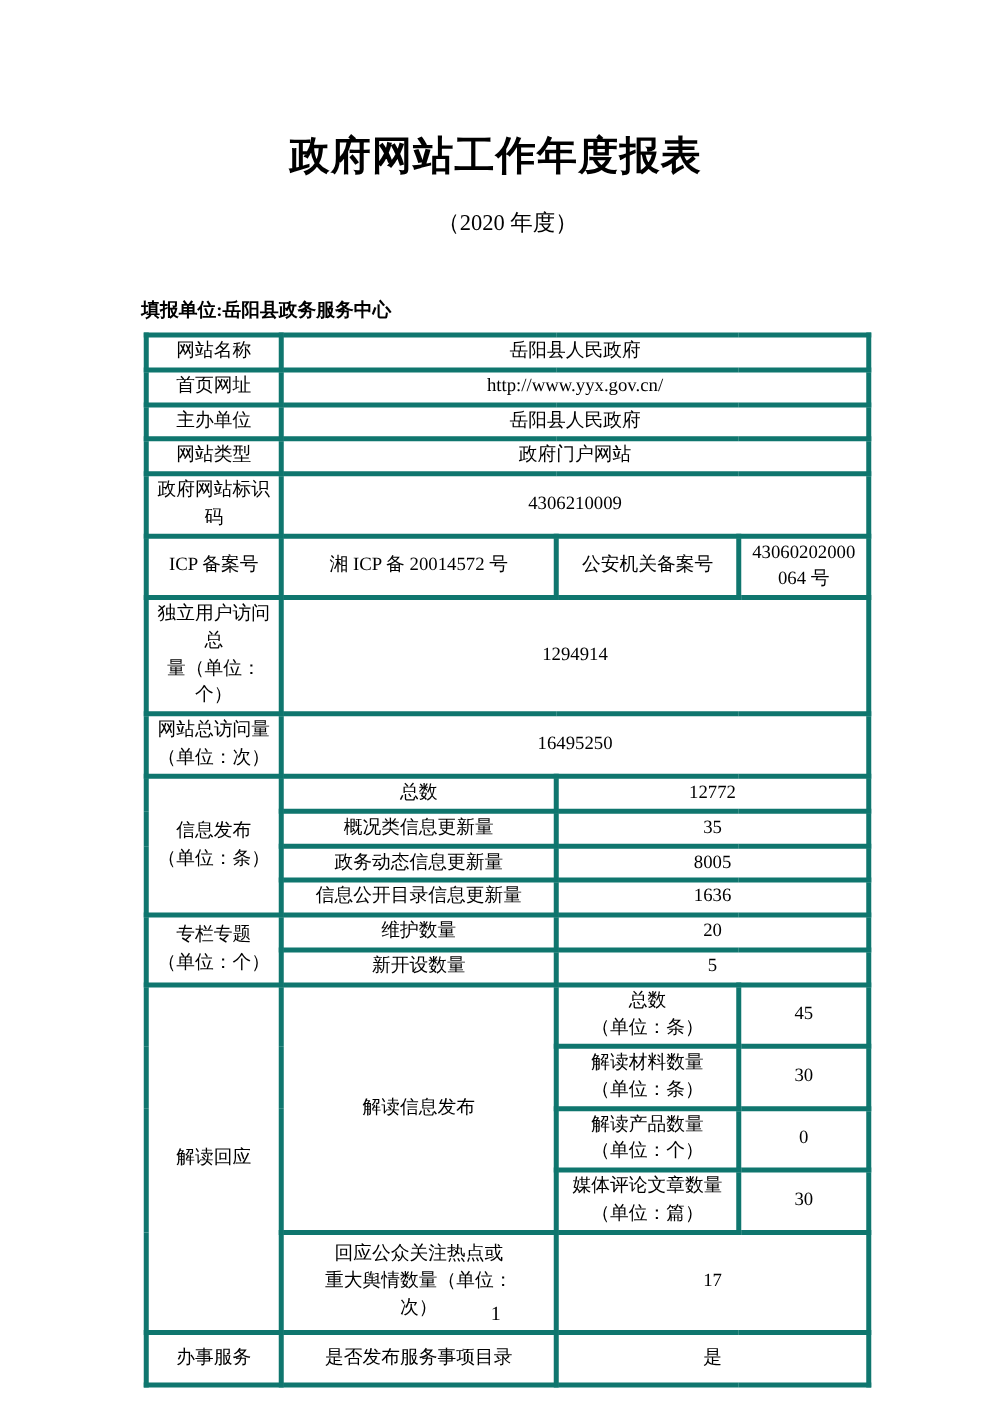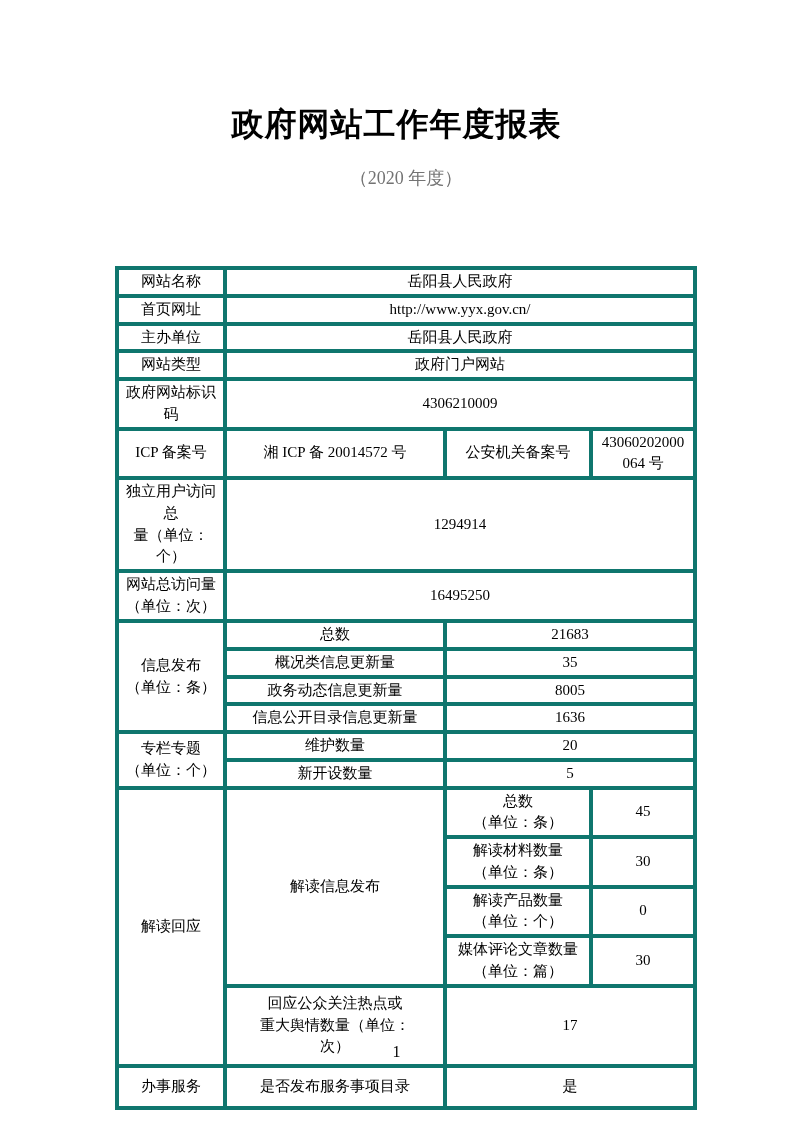--- a/index.html
+++ b/index.html
@@ -23,21 +23,21 @@
     font-weight: bold;
     font-size: 32px;
     letter-spacing: 1px;
     color: #000000;
   }
   .report-subtitle {
     position: absolute;
     top: 166px; left: 0; right: 0;
     text-align: center;
     font-size: 18px;
-    color: #737373;
+    color: #000000;
     padding-left: 19px;
   }
   .reporting-unit {
     position: absolute;
     top: 239px; left: 113px;
     font-size: 15px;
     font-weight: bold;
     color: #000000;
   }
   table.report-table {
@@ -75,20 +75,21 @@
     color: #000000;
   }
 </style>
 </head>
 <body>
 
 <div class="page">
 
   <h1 class="report-title">政府网站工作年度报表</h1>
   <div class="report-subtitle">（2020 年度）</div>
+  <div class="reporting-unit">填报单位:岳阳县政务服务中心</div>
 
   <table class="report-table">
     <colgroup>
       <col style="width:108px">
       <col style="width:220px">
       <col style="width:146px">
       <col style="width:104px">
     </colgroup>
 
     <tbody>
@@ -134,21 +135,21 @@
     <tr class="h50">
       <td>网站总访问量
 （单位：次）</td>
       <td colspan="3">16495250</td>
     </tr>
 
     <tr class="h27">
       <td rowspan="4">信息发布
 （单位：条）</td>
       <td>总数</td>
-      <td colspan="2">21683</td>
+      <td colspan="2">12772</td>
     </tr>
     <tr class="h27">
       <td>概况类信息更新量</td>
       <td colspan="2">35</td>
     </tr>
     <tr class="h27">
       <td>政务动态信息更新量</td>
       <td colspan="2">8005</td>
     </tr>
     <tr class="h27">

